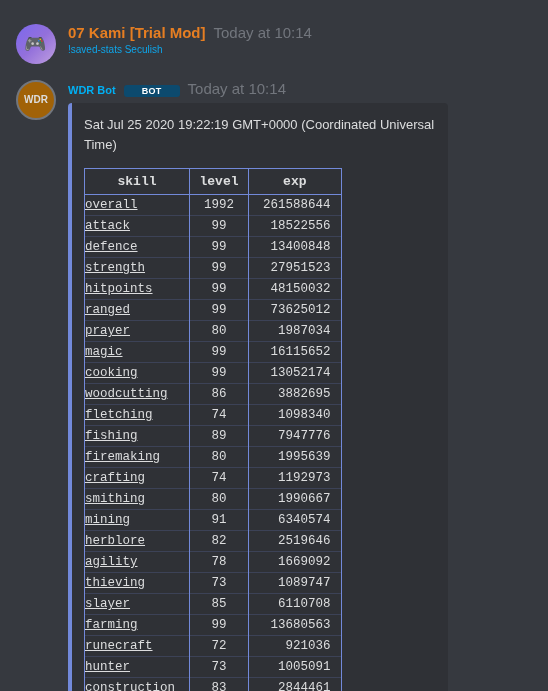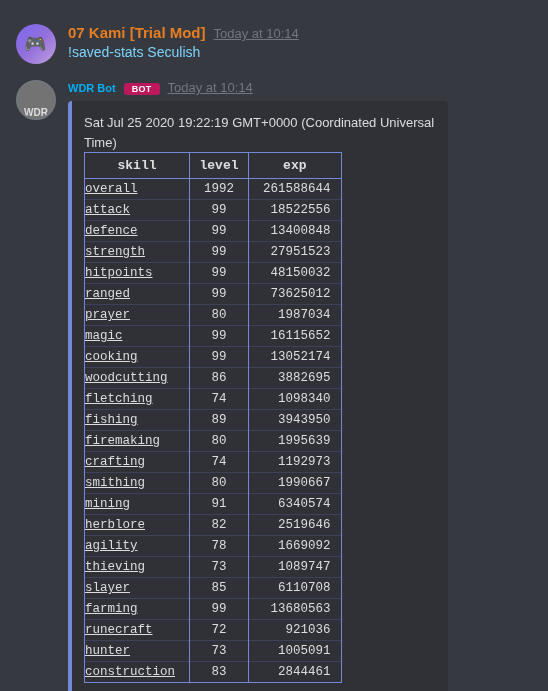--- a/index.html
+++ b/index.html
@@ -24,23 +24,22 @@
       overflow: hidden;
       display: flex;
       align-items: center;
       justify-content: center;
     }
     .avatar-07 {
       background: linear-gradient(135deg, #7b68ee 0%, #9370db 50%, #c0a0e0 100%);
       font-size: 18px;
     }
     .avatar-wdr {
-      background: #737373;
+      background: #a16207;
       border: 2px solid #72767d;
-      align-items: flex-end;
     }
     .avatar-wdr-text {
       color: #dcddde;
       font-size: 10px;
       font-weight: bold;
       line-height: 1;
       text-align: center;
     }
     .message-content {
       flex: 1;
@@ -55,52 +54,51 @@
       color: #e67e22;
       font-weight: 600;
       font-size: 15px;
     }
     .username-wdr {
       color: #00b0f4;
       font-weight: 600;
       font-size: 11px;
     }
     .bot-badge {
-      background: #be185d;
+      background: #0c4a6e;
       color: white;
       font-size: 9px;
       font-weight: 700;
-      padding: 1px 8px;
+      padding: 1px 18px;
       border-radius: 3px;
       text-transform: uppercase;
       letter-spacing: 0.3px;
     }
     .timestamp {
       color: #72767d;
-      font-size: 13px;
-      text-decoration: underline;
+      font-size: 15px;
     }
     .message-text {
-      color: #7dd3fc;
-      font-size: 14px;
+      color: #0ea5e9;
+      font-size: 10px;
       line-height: 1.4;
     }
     .embed {
       margin-top: 6px;
       background: #2f3136;
       border-left: 4px solid #7289da;
       border-radius: 4px;
       padding: 12px;
       max-width: 380px;
     }
     .embed-text {
       color: #dcddde;
       font-size: 13px;
       line-height: 1.5;
-      margin-bottom: 0;
+      margin-bottom: 14px;
     }
     .stats-table {
       border-collapse: collapse;
       font-size: 12.5px;
       font-family: 'Courier New', Courier, monospace;
       color: #dcddde;
       border: 1px solid #7289da;
     }
     .stats-table th {
       background: #2f3136;
@@ -219,21 +217,21 @@
               <td>3882695</td>
             </tr>
             <tr>
               <td>fletching</td>
               <td>74</td>
               <td>1098340</td>
             </tr>
             <tr>
               <td>fishing</td>
               <td>89</td>
-              <td>3943950</td>
+              <td>7947776</td>
             </tr>
             <tr>
               <td>firemaking</td>
               <td>80</td>
               <td>1995639</td>
             </tr>
             <tr>
               <td>crafting</td>
               <td>74</td>
               <td>1192973</td>

